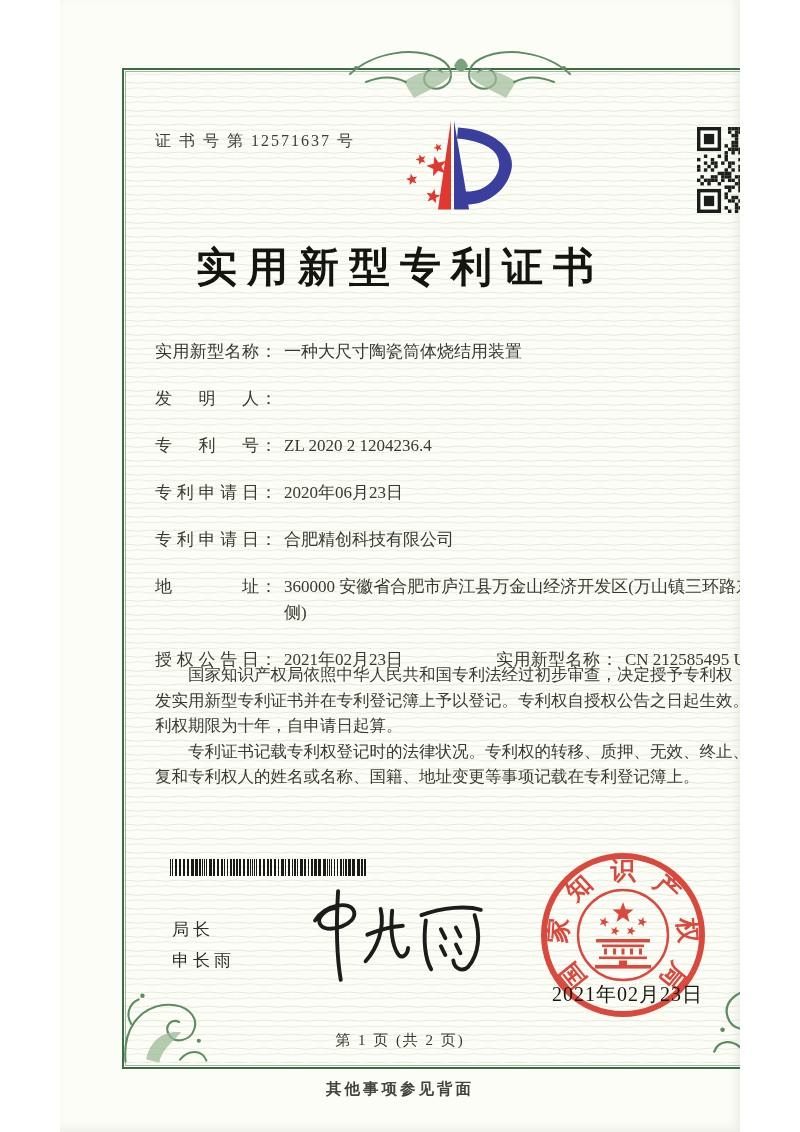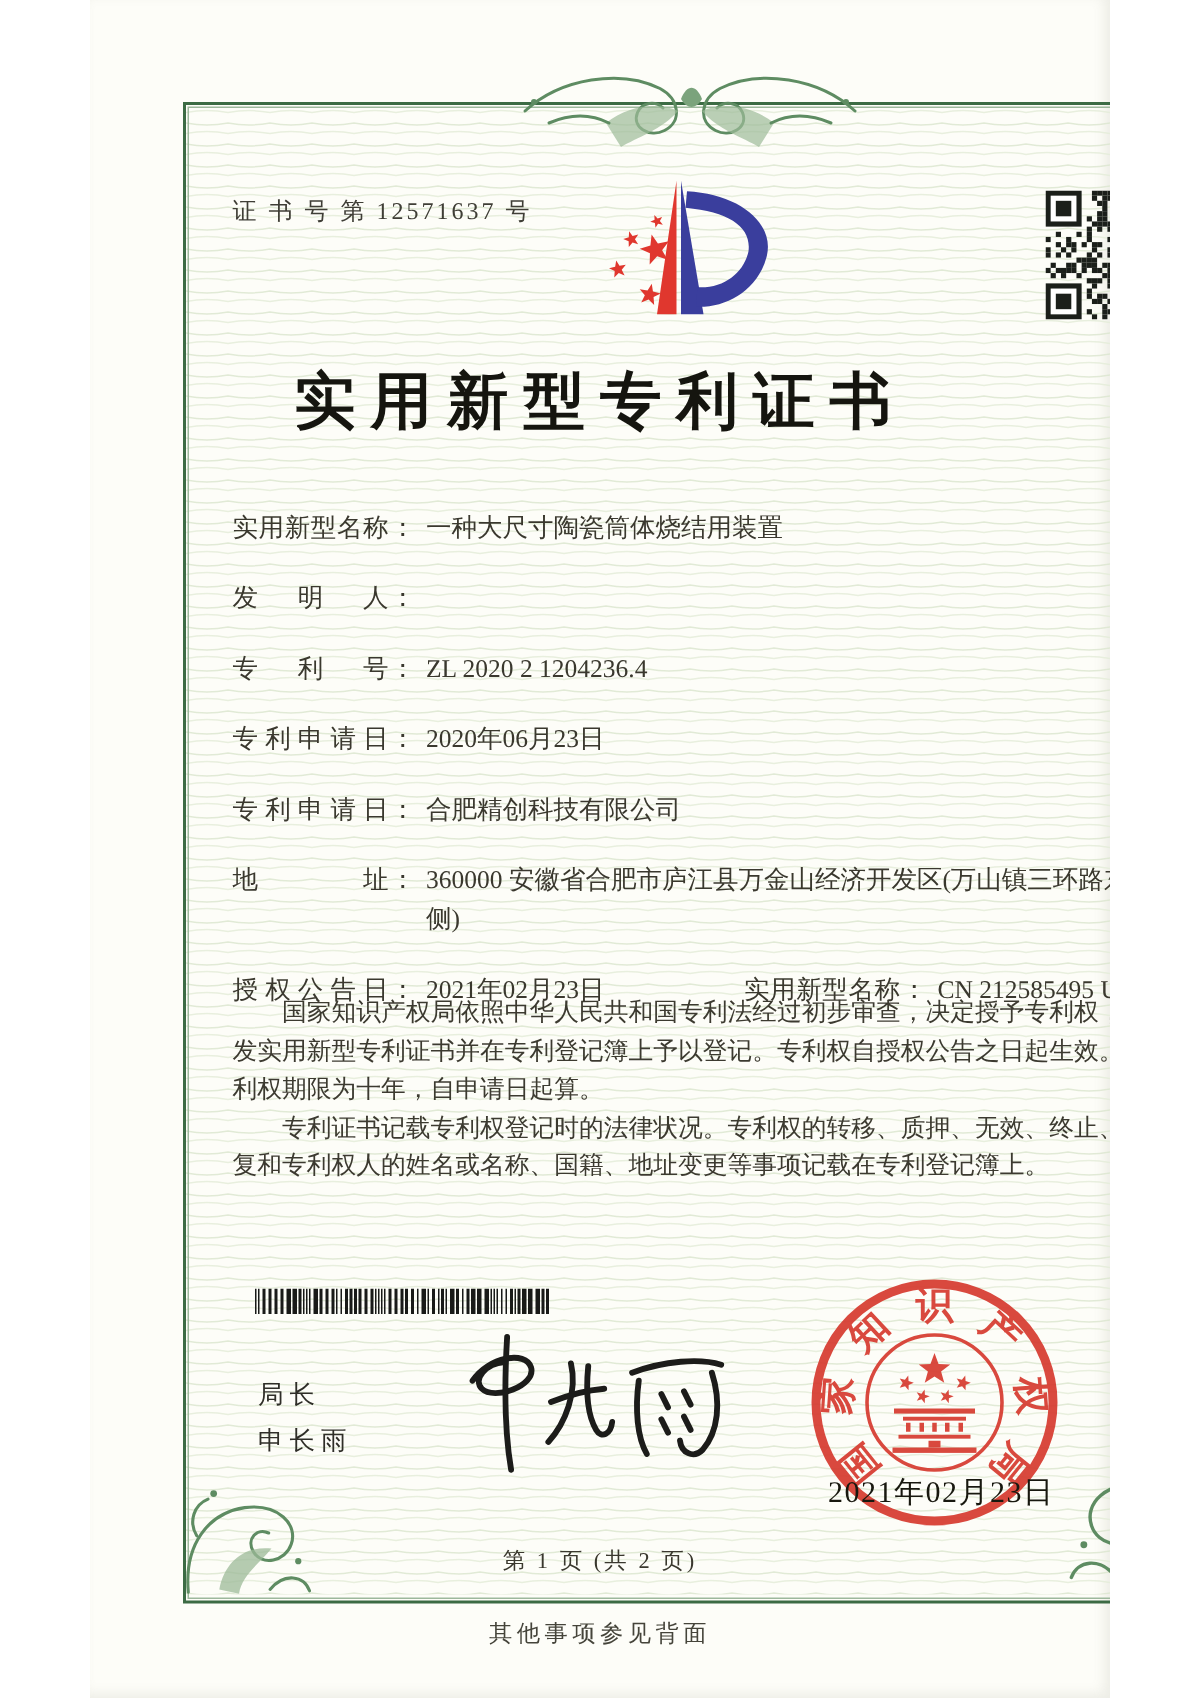--- a/index.html
+++ b/index.html
@@ -44,21 +44,21 @@
   .director-name{position:absolute; left:112px; top:949px; font-size:17px;
                  letter-spacing:4px; color:#2f2e28;}
   .signature{position:absolute; left:232px; top:882px; width:195px; height:108px;}
   .seal{position:absolute; left:479px; top:851px; width:168px; height:168px;
         opacity:.92;}
   .seal-date{position:absolute; left:492px; top:981px; font-size:20px;
              letter-spacing:1px; color:#18180f; z-index:5;}
   .pageno{position:absolute; left:0; top:1031px; width:100%; text-align:center;
           font-size:15px; color:#3a382e; letter-spacing:2px;}
   .backnote{position:absolute; left:0; top:1079px; width:100%; text-align:center;
-            font-size:15.5px; color:#45443a; letter-spacing:3px;}
+            font-size:15.5px; color:#45443a; letter-spacing:3px;font-weight:bold;}
 </style>
 </head>
 <body>
 
 <div class="page">
 
   <svg class="waves" width="676" height="993">
       <path d="M0 5 q 14 -2.6 28 0 q 14 -2.6 28 0 q 14 -2.6 28 0 q 14 -2.6 28 0 q 14 -2.6 28 0 q 14 -2.6 28 0 q 14 -2.6 28 0 q 14 -2.6 28 0 q 14 -2.6 28 0 q 14 -2.6 28 0 q 14 -2.6 28 0 q 14 -2.6 28 0 q 14 -2.6 28 0 q 14 -2.6 28 0 q 14 -2.6 28 0 q 14 -2.6 28 0 q 14 -2.6 28 0 q 14 -2.6 28 0 q 14 -2.6 28 0 q 14 -2.6 28 0 q 14 -2.6 28 0 q 14 -2.6 28 0 q 14 -2.6 28 0 q 14 -2.6 28 0 q 14 -2.6 28 0" fill="none" stroke="#e5edda" stroke-width="1"></path>
       <path d="M0 12 q 14 2.6 28 0 q 14 2.6 28 0 q 14 2.6 28 0 q 14 2.6 28 0 q 14 2.6 28 0 q 14 2.6 28 0 q 14 2.6 28 0 q 14 2.6 28 0 q 14 2.6 28 0 q 14 2.6 28 0 q 14 2.6 28 0 q 14 2.6 28 0 q 14 2.6 28 0 q 14 2.6 28 0 q 14 2.6 28 0 q 14 2.6 28 0 q 14 2.6 28 0 q 14 2.6 28 0 q 14 2.6 28 0 q 14 2.6 28 0 q 14 2.6 28 0 q 14 2.6 28 0 q 14 2.6 28 0 q 14 2.6 28 0 q 14 2.6 28 0" fill="none" stroke="#dde7d1" stroke-width="1"></path>
       <path d="M0 19 q 14 -2.6 28 0 q 14 -2.6 28 0 q 14 -2.6 28 0 q 14 -2.6 28 0 q 14 -2.6 28 0 q 14 -2.6 28 0 q 14 -2.6 28 0 q 14 -2.6 28 0 q 14 -2.6 28 0 q 14 -2.6 28 0 q 14 -2.6 28 0 q 14 -2.6 28 0 q 14 -2.6 28 0 q 14 -2.6 28 0 q 14 -2.6 28 0 q 14 -2.6 28 0 q 14 -2.6 28 0 q 14 -2.6 28 0 q 14 -2.6 28 0 q 14 -2.6 28 0 q 14 -2.6 28 0 q 14 -2.6 28 0 q 14 -2.6 28 0 q 14 -2.6 28 0 q 14 -2.6 28 0" fill="none" stroke="#e5edda" stroke-width="1"></path>

